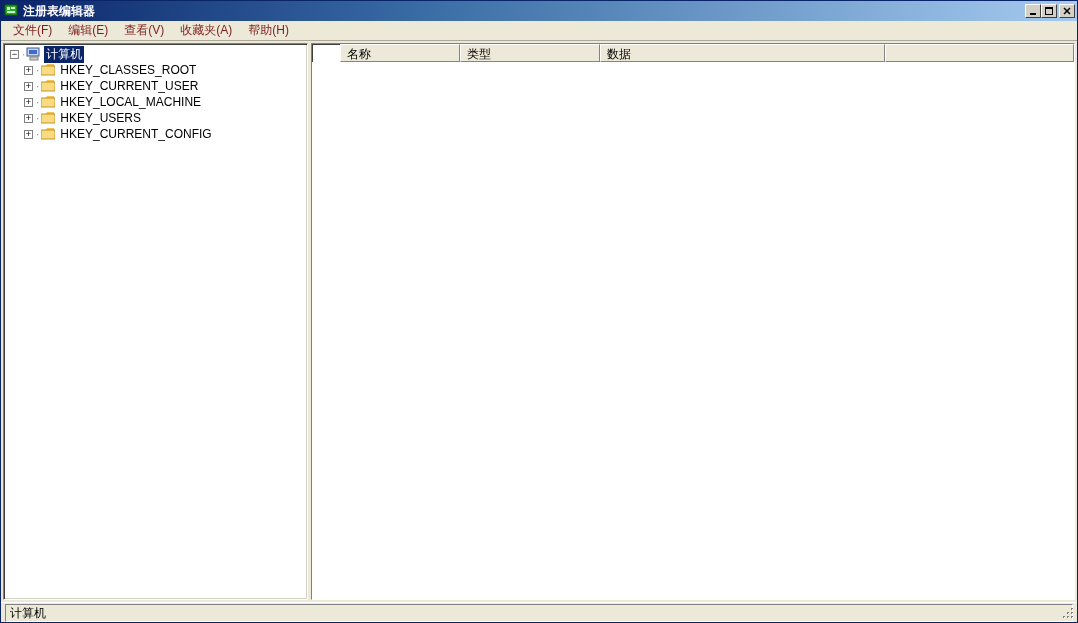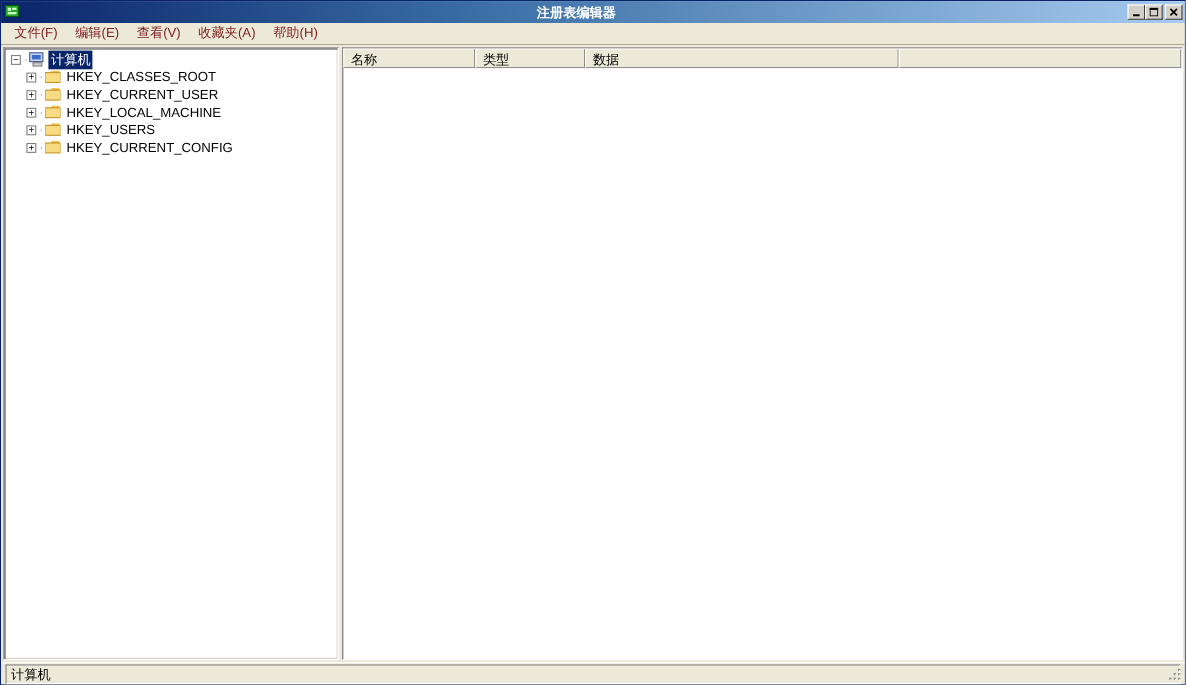--- a/index.html
+++ b/index.html
@@ -24,21 +24,21 @@
     color: #ffffff;
     display: flex; align-items: center;
     padding: 0 2px;
     font-weight: bold;
     font-size: 12px;
   }
   .titlebar .app-icon {
     width: 16px; height: 16px; margin-right: 4px;
     display: flex; align-items: center; justify-content: center;
   }
-  .titlebar .title-text { flex: 1; text-align: center; }
+  .titlebar .title-text { flex: 1; }
   .win-controls { display: flex; gap: 0; }
   .win-btn {
     width: 16px; height: 14px;
     background: #d4d0c8;
     border: 1px solid #ffffff;
     border-right-color: #404040;
     border-bottom-color: #404040;
     margin-left: 0px;
     display: flex; align-items: center; justify-content: center;
     font-family: Tahoma, sans-serif;
@@ -120,20 +120,21 @@
   .node-label.selected {
     background: #0a246a;
     color: #ffffff;
   }
   .child-rows { padding-left: 14px; }
   
   .list-header {
     display: flex;
     height: 18px;
     background: #ece9d8;
+    margin-left: 28px;
   }
   .col-header {
     border: 1px solid;
     border-top-color: #ffffff; border-left-color: #ffffff;
     border-right-color: #848484; border-bottom-color: #848484;
     padding: 1px 6px;
     color: #000;
     background: #ece9d8;
     cursor: default;
     overflow: hidden;
@@ -276,21 +277,21 @@
             <span class="node-label">HKEY_CURRENT_CONFIG</span>
           </div>
         </div>
 
       </div>
     </div>
 
     <div class="pane list-pane">
       <div class="list-header">
         <div class="col-header" style="width:120px">名称</div>
-        <div class="col-header" style="width:100px">类型</div>
+        <div class="col-header" style="width:140px">类型</div>
         <div class="col-header" style="width:285px">数据</div>
         <div class="col-header" style="flex:1"></div>
       </div>
       <div class="list-body"></div>
     </div>
 
   </div>
 
   <div class="statusbar">
     <div class="status-text">计算机</div>

